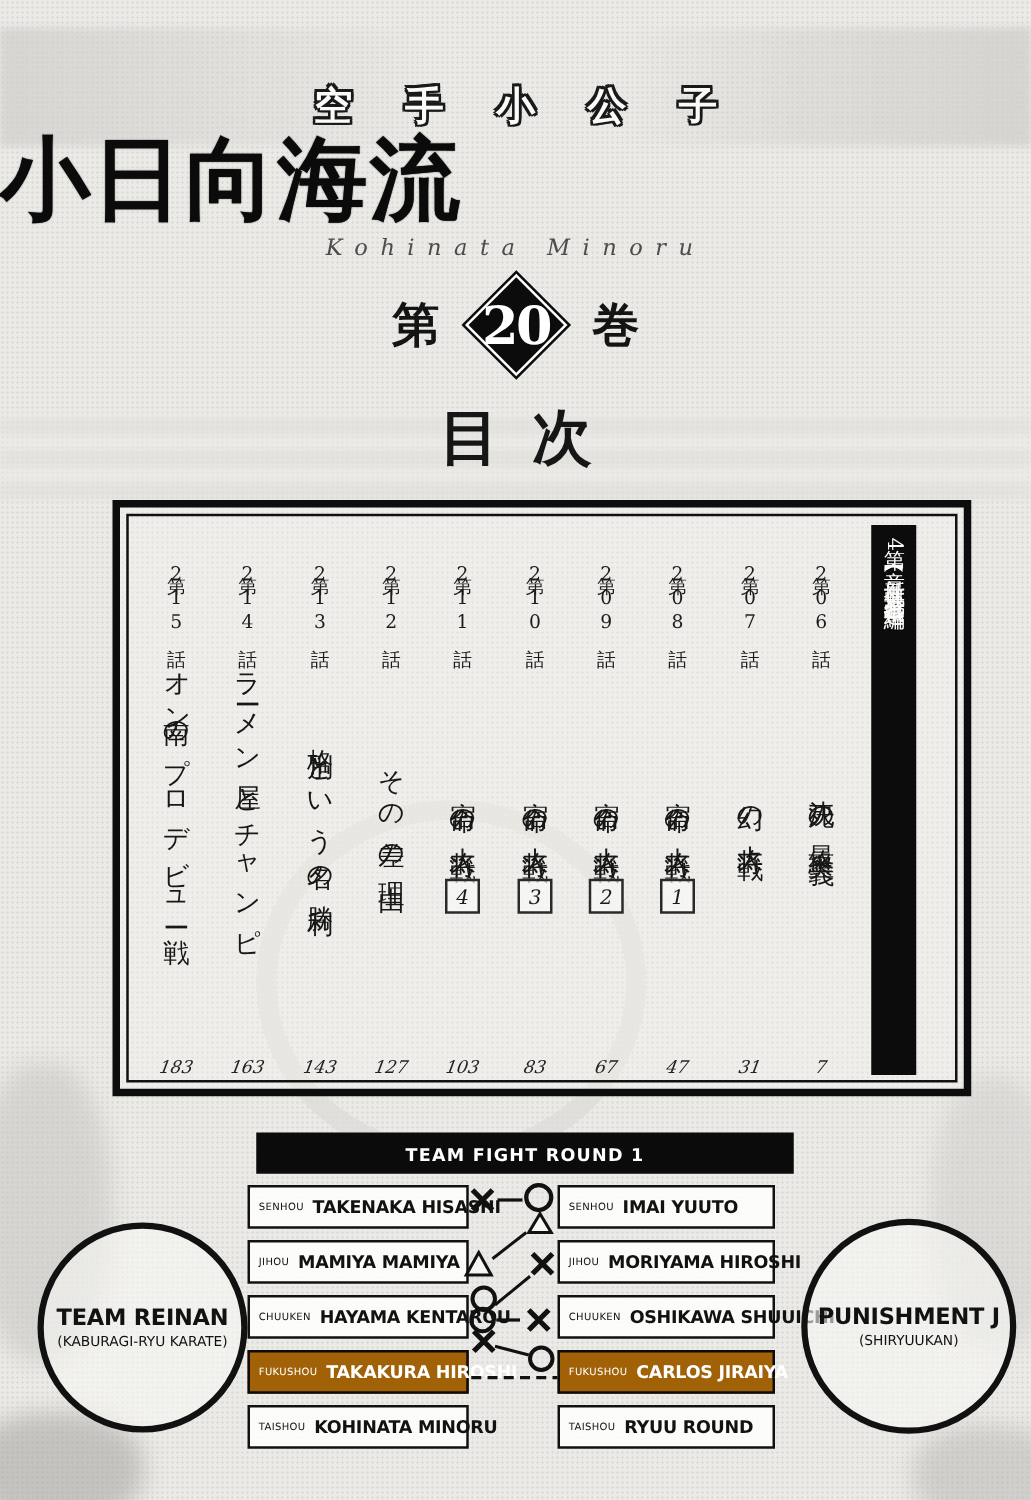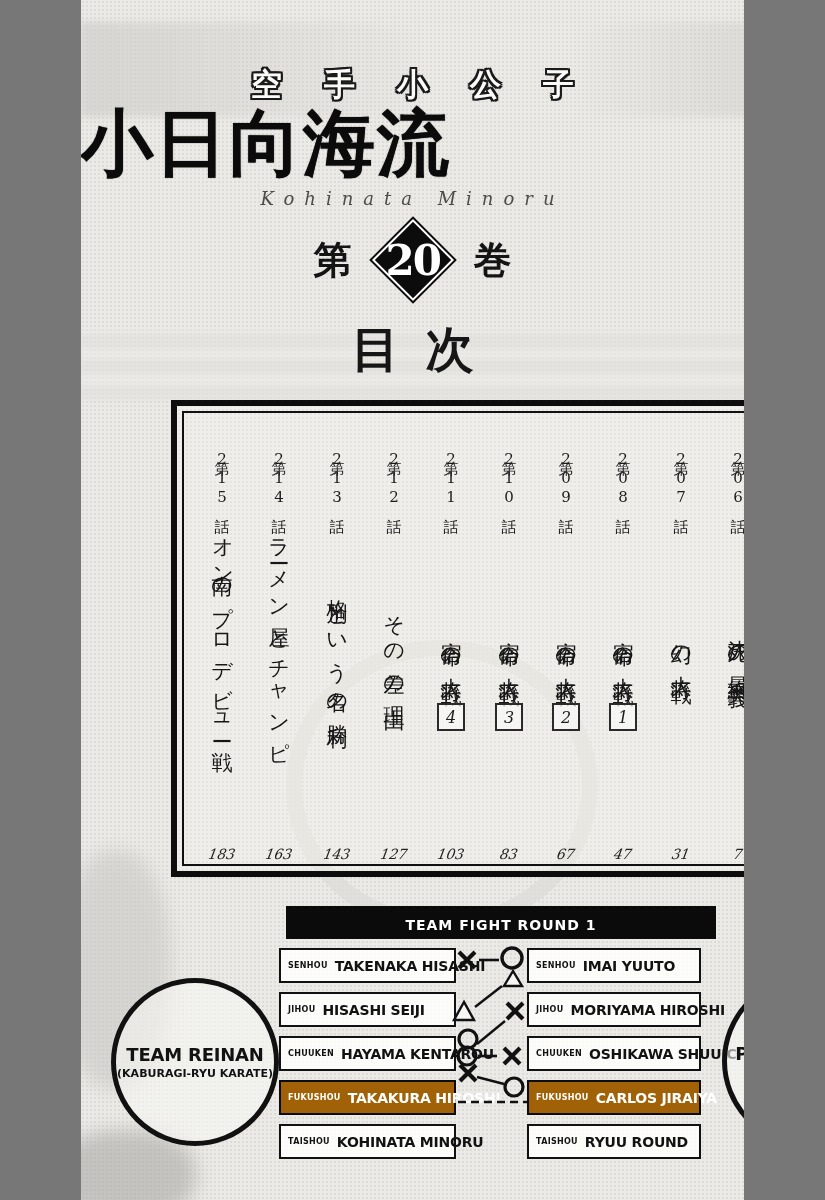--- a/index.html
+++ b/index.html
@@ -1,18 +1,18 @@
 <!DOCTYPE html>
 <html><head>
 <meta charset="utf-8">
 <style>
   html,body{margin:0;padding:0;background:#777;}
   .page{
     position:relative;
-    width:663px;height:1200px;
+    width:825px;height:1200px;
     margin:0 auto;
     background:#eceae7;
     overflow:hidden;
     font-family:"DejaVu Sans", sans-serif;
     color:#121212;
   }
   
   .halftone{
     position:absolute;inset:0;
     background-image:radial-gradient(#cfcecb 0.9px, transparent 1px);
@@ -121,35 +121,35 @@
     display:flex;align-items:center;justify-content:center;gap:10px;
   }
   .bracket-header .rg{font-size:25px;font-weight:900;letter-spacing:1px;}
   .bracket-header .sub{font-size:14px;font-weight:bold;letter-spacing:1px;padding-top:4px;}
   .fighter{
     position:absolute;height:35px;box-sizing:border-box;
     border:2px solid #111;background:rgba(253,253,251,.92);
     display:flex;align-items:center;gap:7px;padding-left:7px;
   }
   .fighter.dark{background:#a16207;border-color:#0c0c0c;color:#fff;}
-  .fighter .pos{font-size:8px;font-weight:bold;letter-spacing:.3px;white-space:nowrap;}
+  .fighter .pos{font-size:8px;font-weight:normal;letter-spacing:.3px;white-space:nowrap;}
   .fighter .fname{font-size:14px;font-weight:900;letter-spacing:-.2px;white-space:nowrap;}
   .fighter.left-col{left:198px;width:177px;}
   .fighter.right-col{left:446px;width:174px;}
   .marks-svg{position:absolute;left:368px;top:944px;}
   .team-circle{
     position:absolute;border:5px solid #111;border-radius:50%;
     background:rgba(247,246,243,.6);
     display:flex;flex-direction:column;align-items:center;justify-content:center;
     text-align:center;
   }
   .team-circle.left{left:30px;top:978px;width:158px;height:158px;}
   .team-circle.right{left:641px;top:975px;width:162px;height:162px;align-items:center;}
   .team-circle .tname{font-size:18px;font-weight:900;letter-spacing:-.2px;white-space:nowrap;}
-  .team-circle .tsub{font-size:11px;font-weight:bold;margin-top:2px;white-space:nowrap;}
+  .team-circle .tsub{font-size:11px;font-weight:normal;margin-top:2px;white-space:nowrap;}
 </style>
 </head>
 <body>
 
 <div class="page">
 
   <div class="bg-topband"></div>
   <div class="halftone"></div>
   <div class="bg-midband"></div>
   <div class="bg-blob" style="left:-20px;top:850px;width:110px;height:240px;background:#c6c5c2;opacity:.55;"></div>
@@ -235,21 +235,21 @@
   <div class="bracket-header">
     <span class="sub">TEAM FIGHT ROUND 1</span>
   </div>
 
   <div class="fighter left-col" style="top:948px">
     <span class="pos">SENHOU</span>
     <span class="fname">TAKENAKA HISASHI</span>
   </div>
   <div class="fighter left-col" style="top:992px">
     <span class="pos">JIHOU</span>
-    <span class="fname">HISASHI SEIJI</span>
+    <span class="fname">MAMIYA MAMIYA</span>
   </div>
   <div class="fighter left-col" style="top:1036px">
     <span class="pos">CHUUKEN</span>
     <span class="fname">HAYAMA KENTAROU</span>
   </div>
   <div class="fighter left-col dark" style="top:1080px">
     <span class="pos">FUKUSHOU</span>
     <span class="fname">TAKAKURA HIROSHI</span>
   </div>
   <div class="fighter left-col" style="top:1124px">

